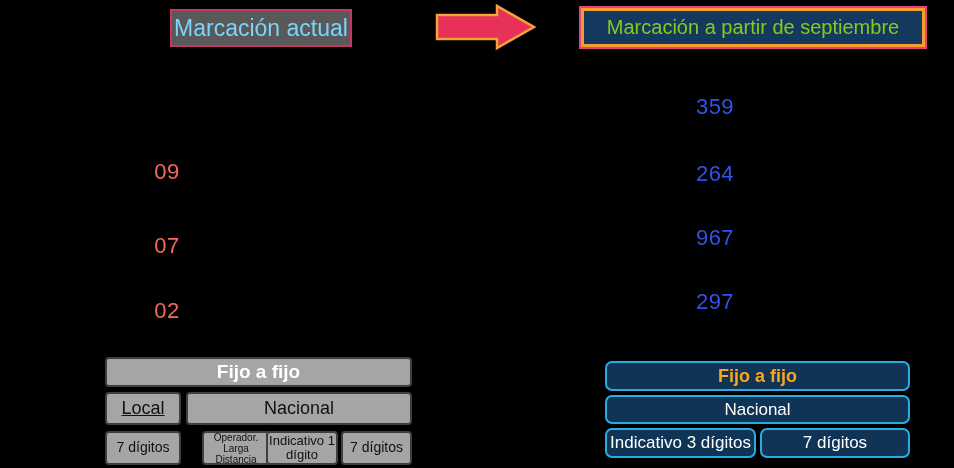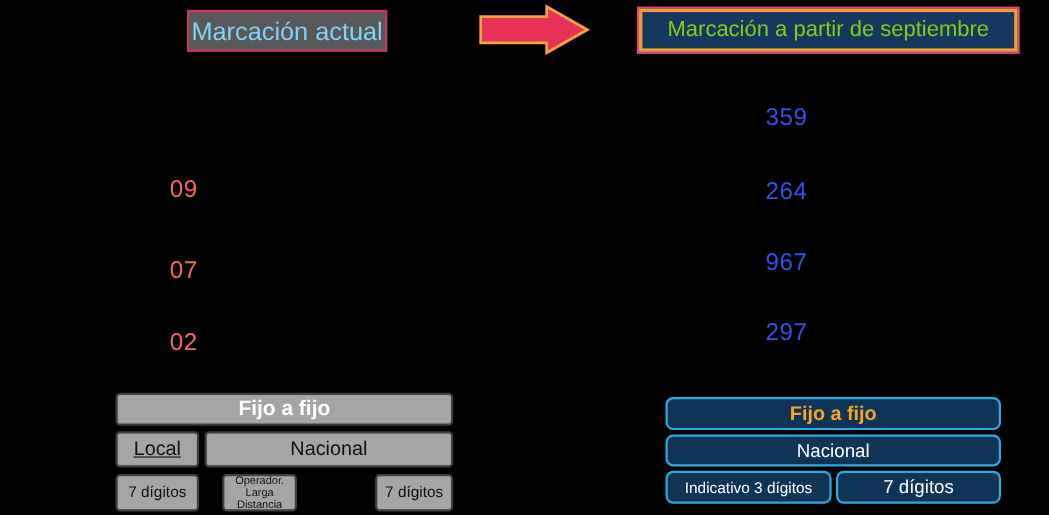--- a/index.html
+++ b/index.html
@@ -76,20 +76,22 @@
   <div class="abs code new" style="top:291px">297</div>
 
   <div class="abs gbox hdr" style="left:105px; top:357px; width:307px; height:30px;">Fijo a fijo</div>
 
   <div class="abs gbox" style="left:105px; top:392px; width:76px; height:33px; font-size:18px;text-decoration:underline;">Local</div>
   <div class="abs gbox" style="left:186px; top:392px; width:226px; height:33px; font-size:18px;">Nacional</div>
 
   <div class="abs gbox" style="left:105px; top:431px; width:76px; height:34px; font-size:14px;">7 dígitos</div>
   <div class="abs gbox pre" style="left:186px; top:431px; width:68px; height:34px; font-size:10px;margin-left:16px;">Operador.
 Larga  Distancia</div>
+  <div class="abs gbox pre" style="left:266px; top:431px; width:72px; height:34px; font-size:13px;">Indicativo 1
+dígito</div>
   <div class="abs gbox" style="left:341px; top:431px; width:71px; height:34px; font-size:14px;">7 dígitos</div>
 
   <div class="abs nbox hdr" style="left:605px; top:361px; width:305px; height:30px;">Fijo a fijo</div>
   <div class="abs nbox" style="left:605px; top:395px; width:305px; height:29px; font-size:17px;">Nacional</div>
-  <div class="abs nbox" style="left:605px; top:428px; width:151px; height:30px; font-size:14px;">Indicativo 3 dígitos</div>
+  <div class="abs nbox" style="left:605px; top:428px; width:151px; height:30px; font-size:17px;">Indicativo 3 dígitos</div>
   <div class="abs nbox" style="left:760px; top:428px; width:150px; height:30px; font-size:17px;">7 dígitos</div>
 
 </div>
 
 </body></html>

